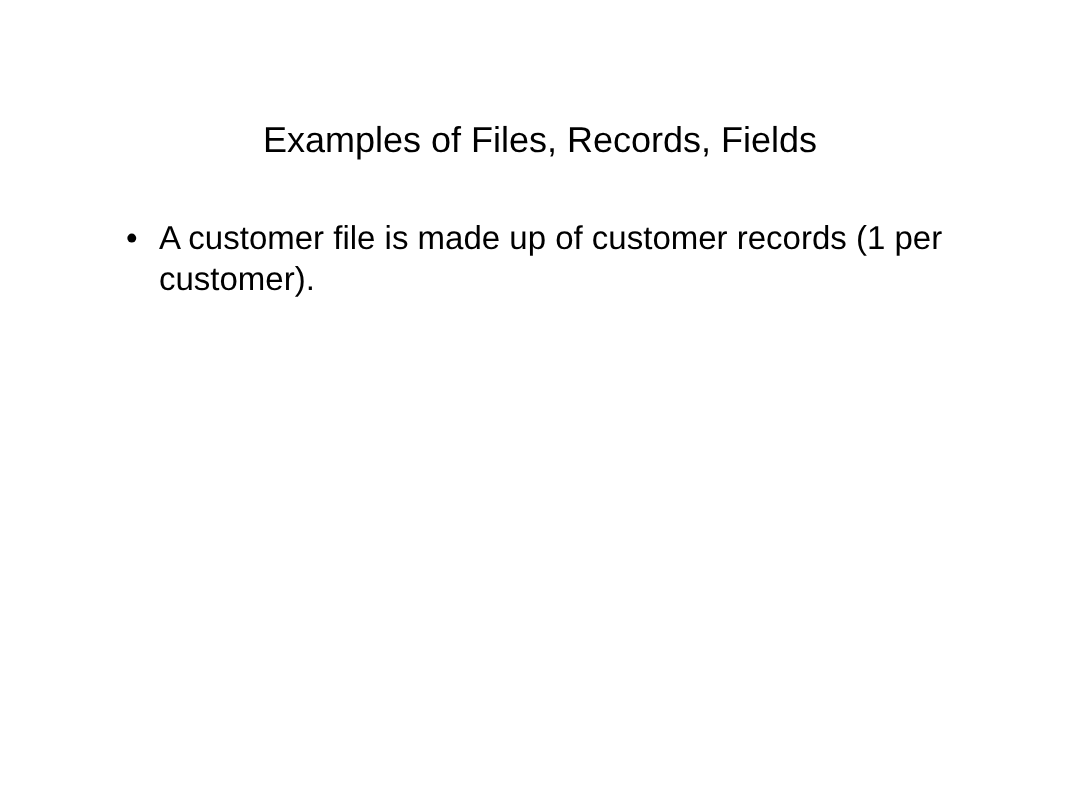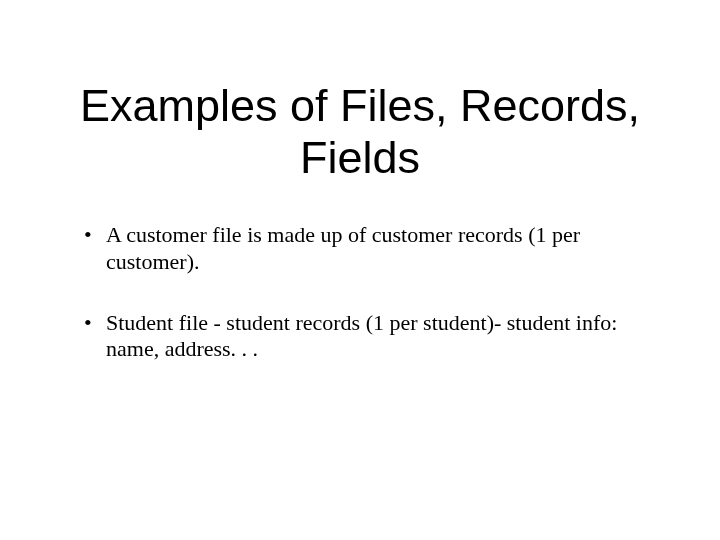--- a/index.html
+++ b/index.html
@@ -11,30 +11,29 @@
     font-family: Arial, Helvetica, sans-serif;
     color: #000000;
   }
   .slide {
     box-sizing: border-box;
     width: 720px;
     height: 540px;
     padding: 80px 60px 40px 60px;
   }
   .title {
-    font-size: 45px;
+    font-size: 24px;
     text-align: center;
     margin: 0 0 38px 0;
     font-weight: normal;
   }
   ul.bullets {
     list-style: none;
     margin: 0;
     padding: 0 10px 0 24px;
-    font-family: Liberation Serif, serif;
   }
   ul.bullets > li {
     position: relative;
     font-size: 22px;
     line-height: 1.22;
     margin-bottom: 34px;
     padding-left: 22px;
   }
   ul.bullets > li::before {
     content: "•";
@@ -44,15 +43,14 @@
     font-size: 22px;
   }
 </style>
 </head>
 <body>
 
 <div class="slide">
   <h1 class="title">Examples of Files, Records, Fields</h1>
   <ul class="bullets">
     <li>A customer file is made up of customer records (1 per customer).</li>
-    <li>Student file - student records (1 per student)- student info: name, address. . .</li>
   </ul>
 </div>
 
 </body></html>

